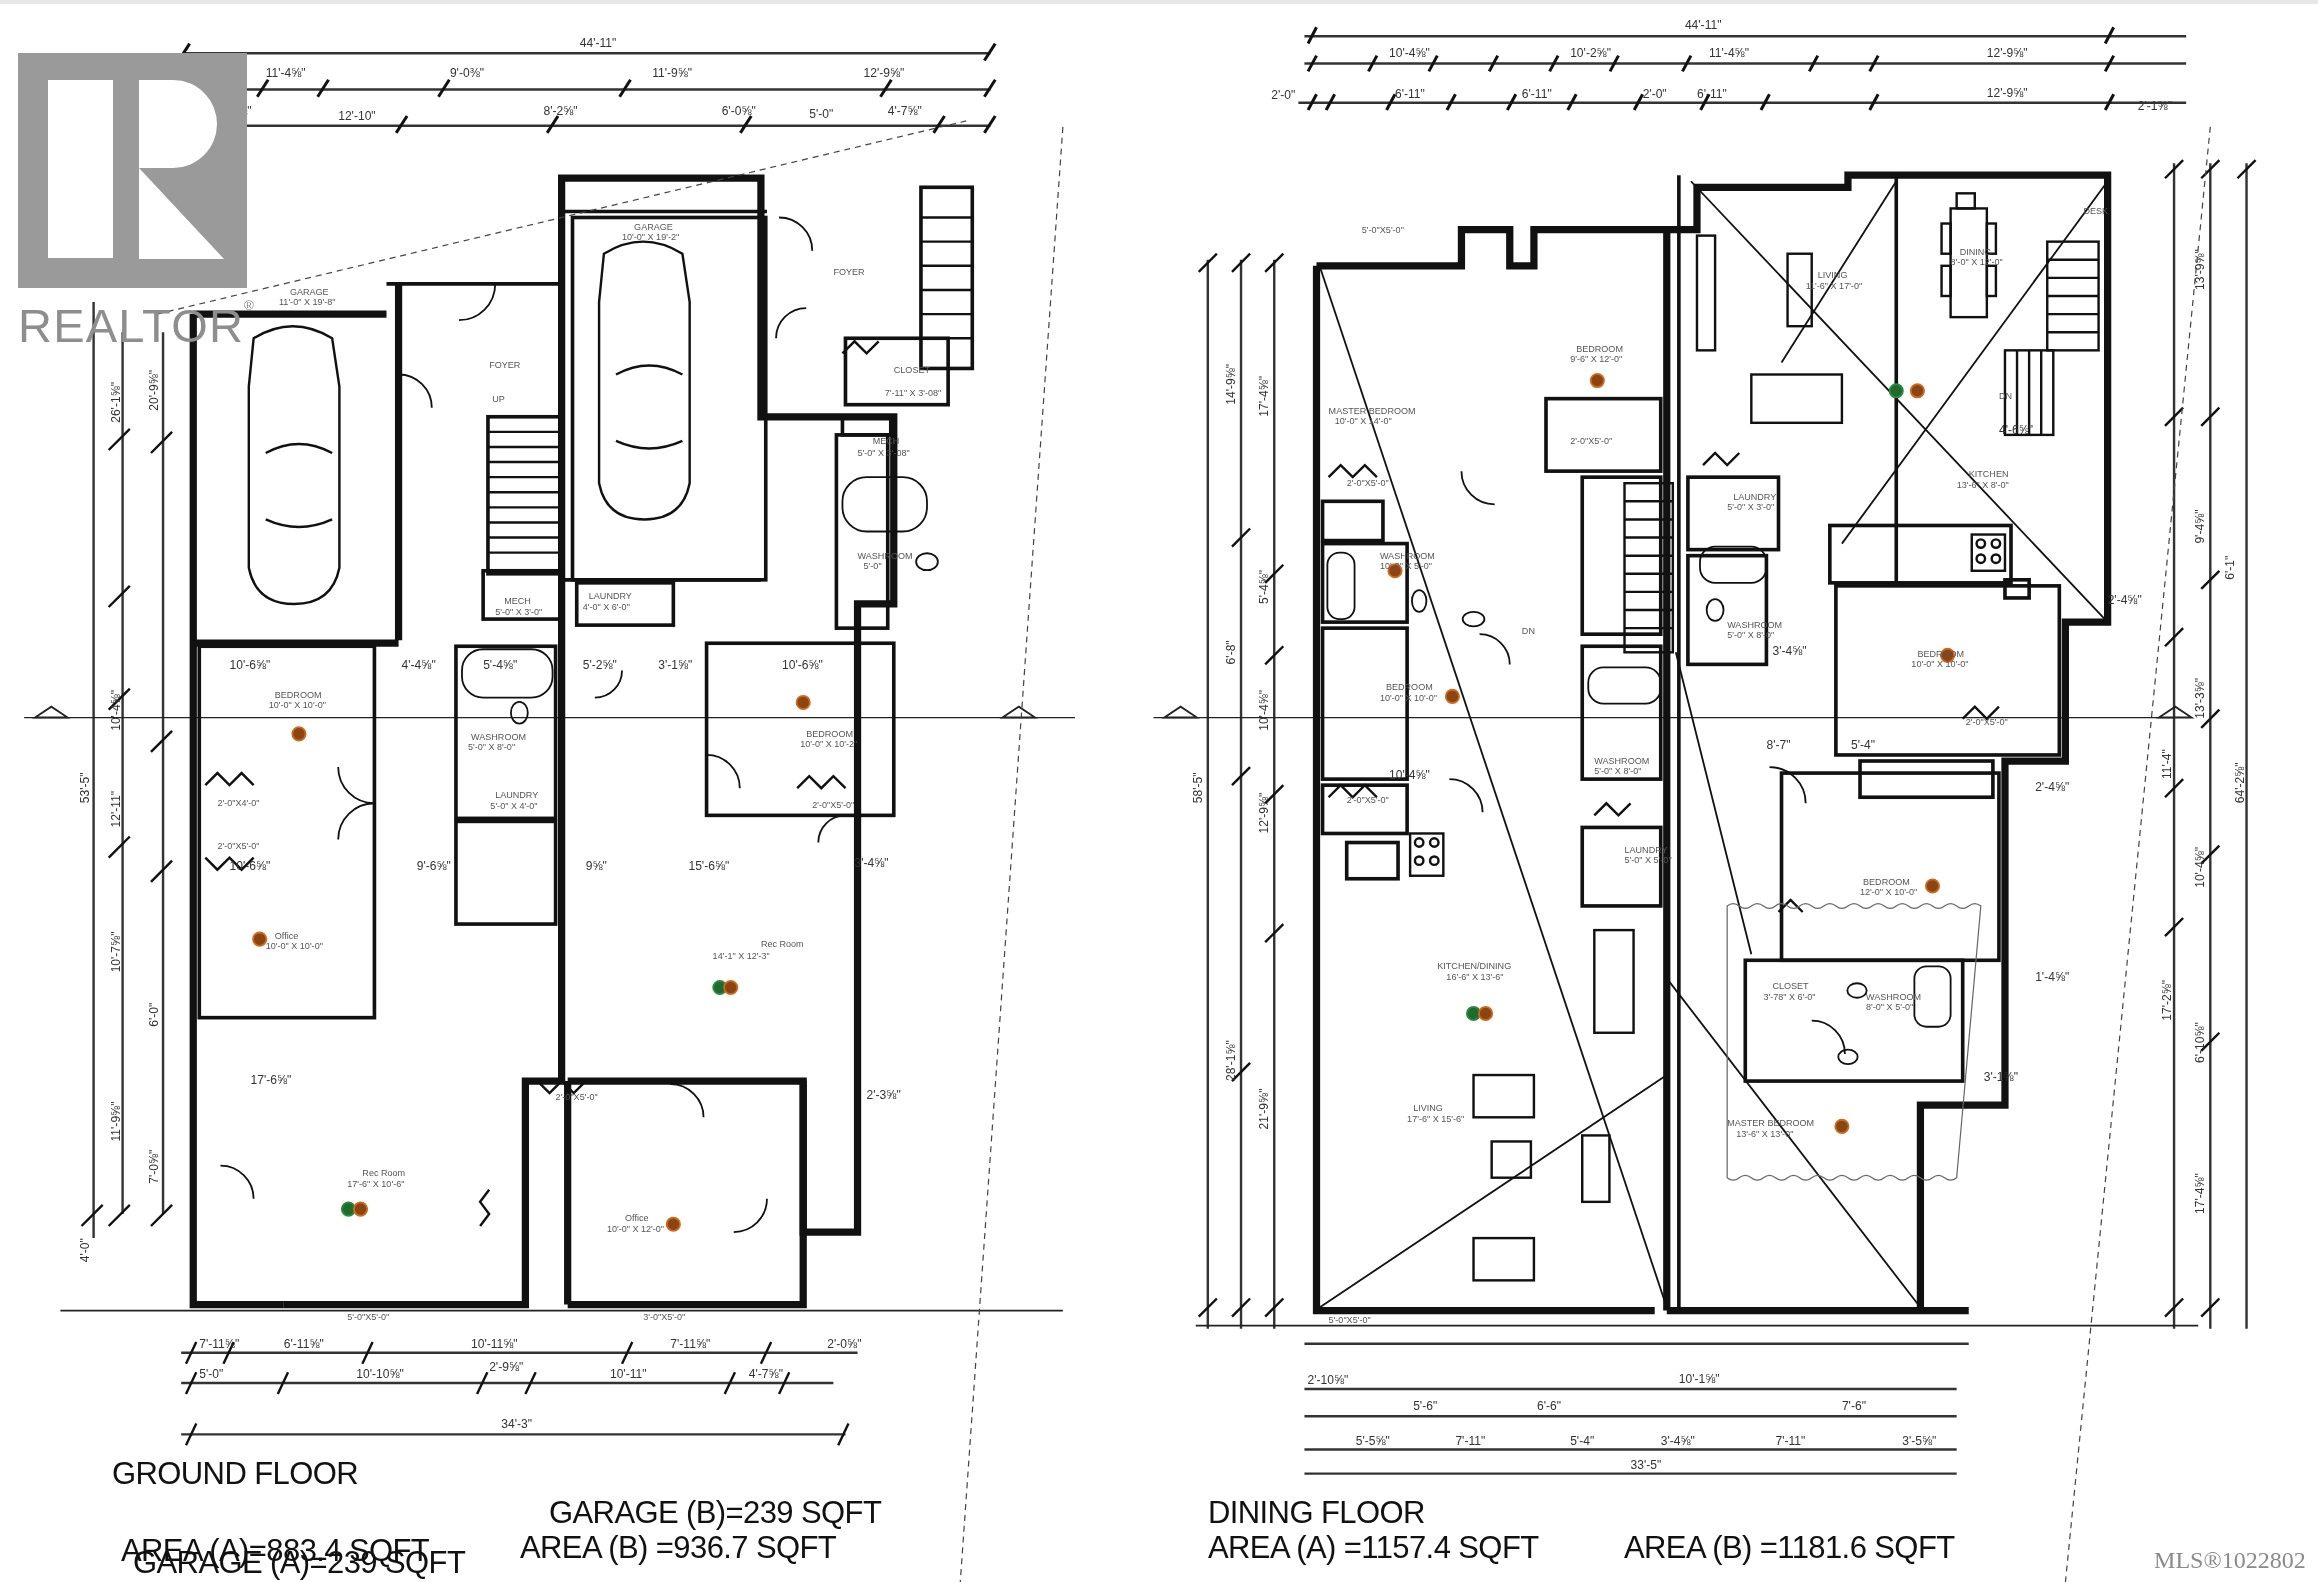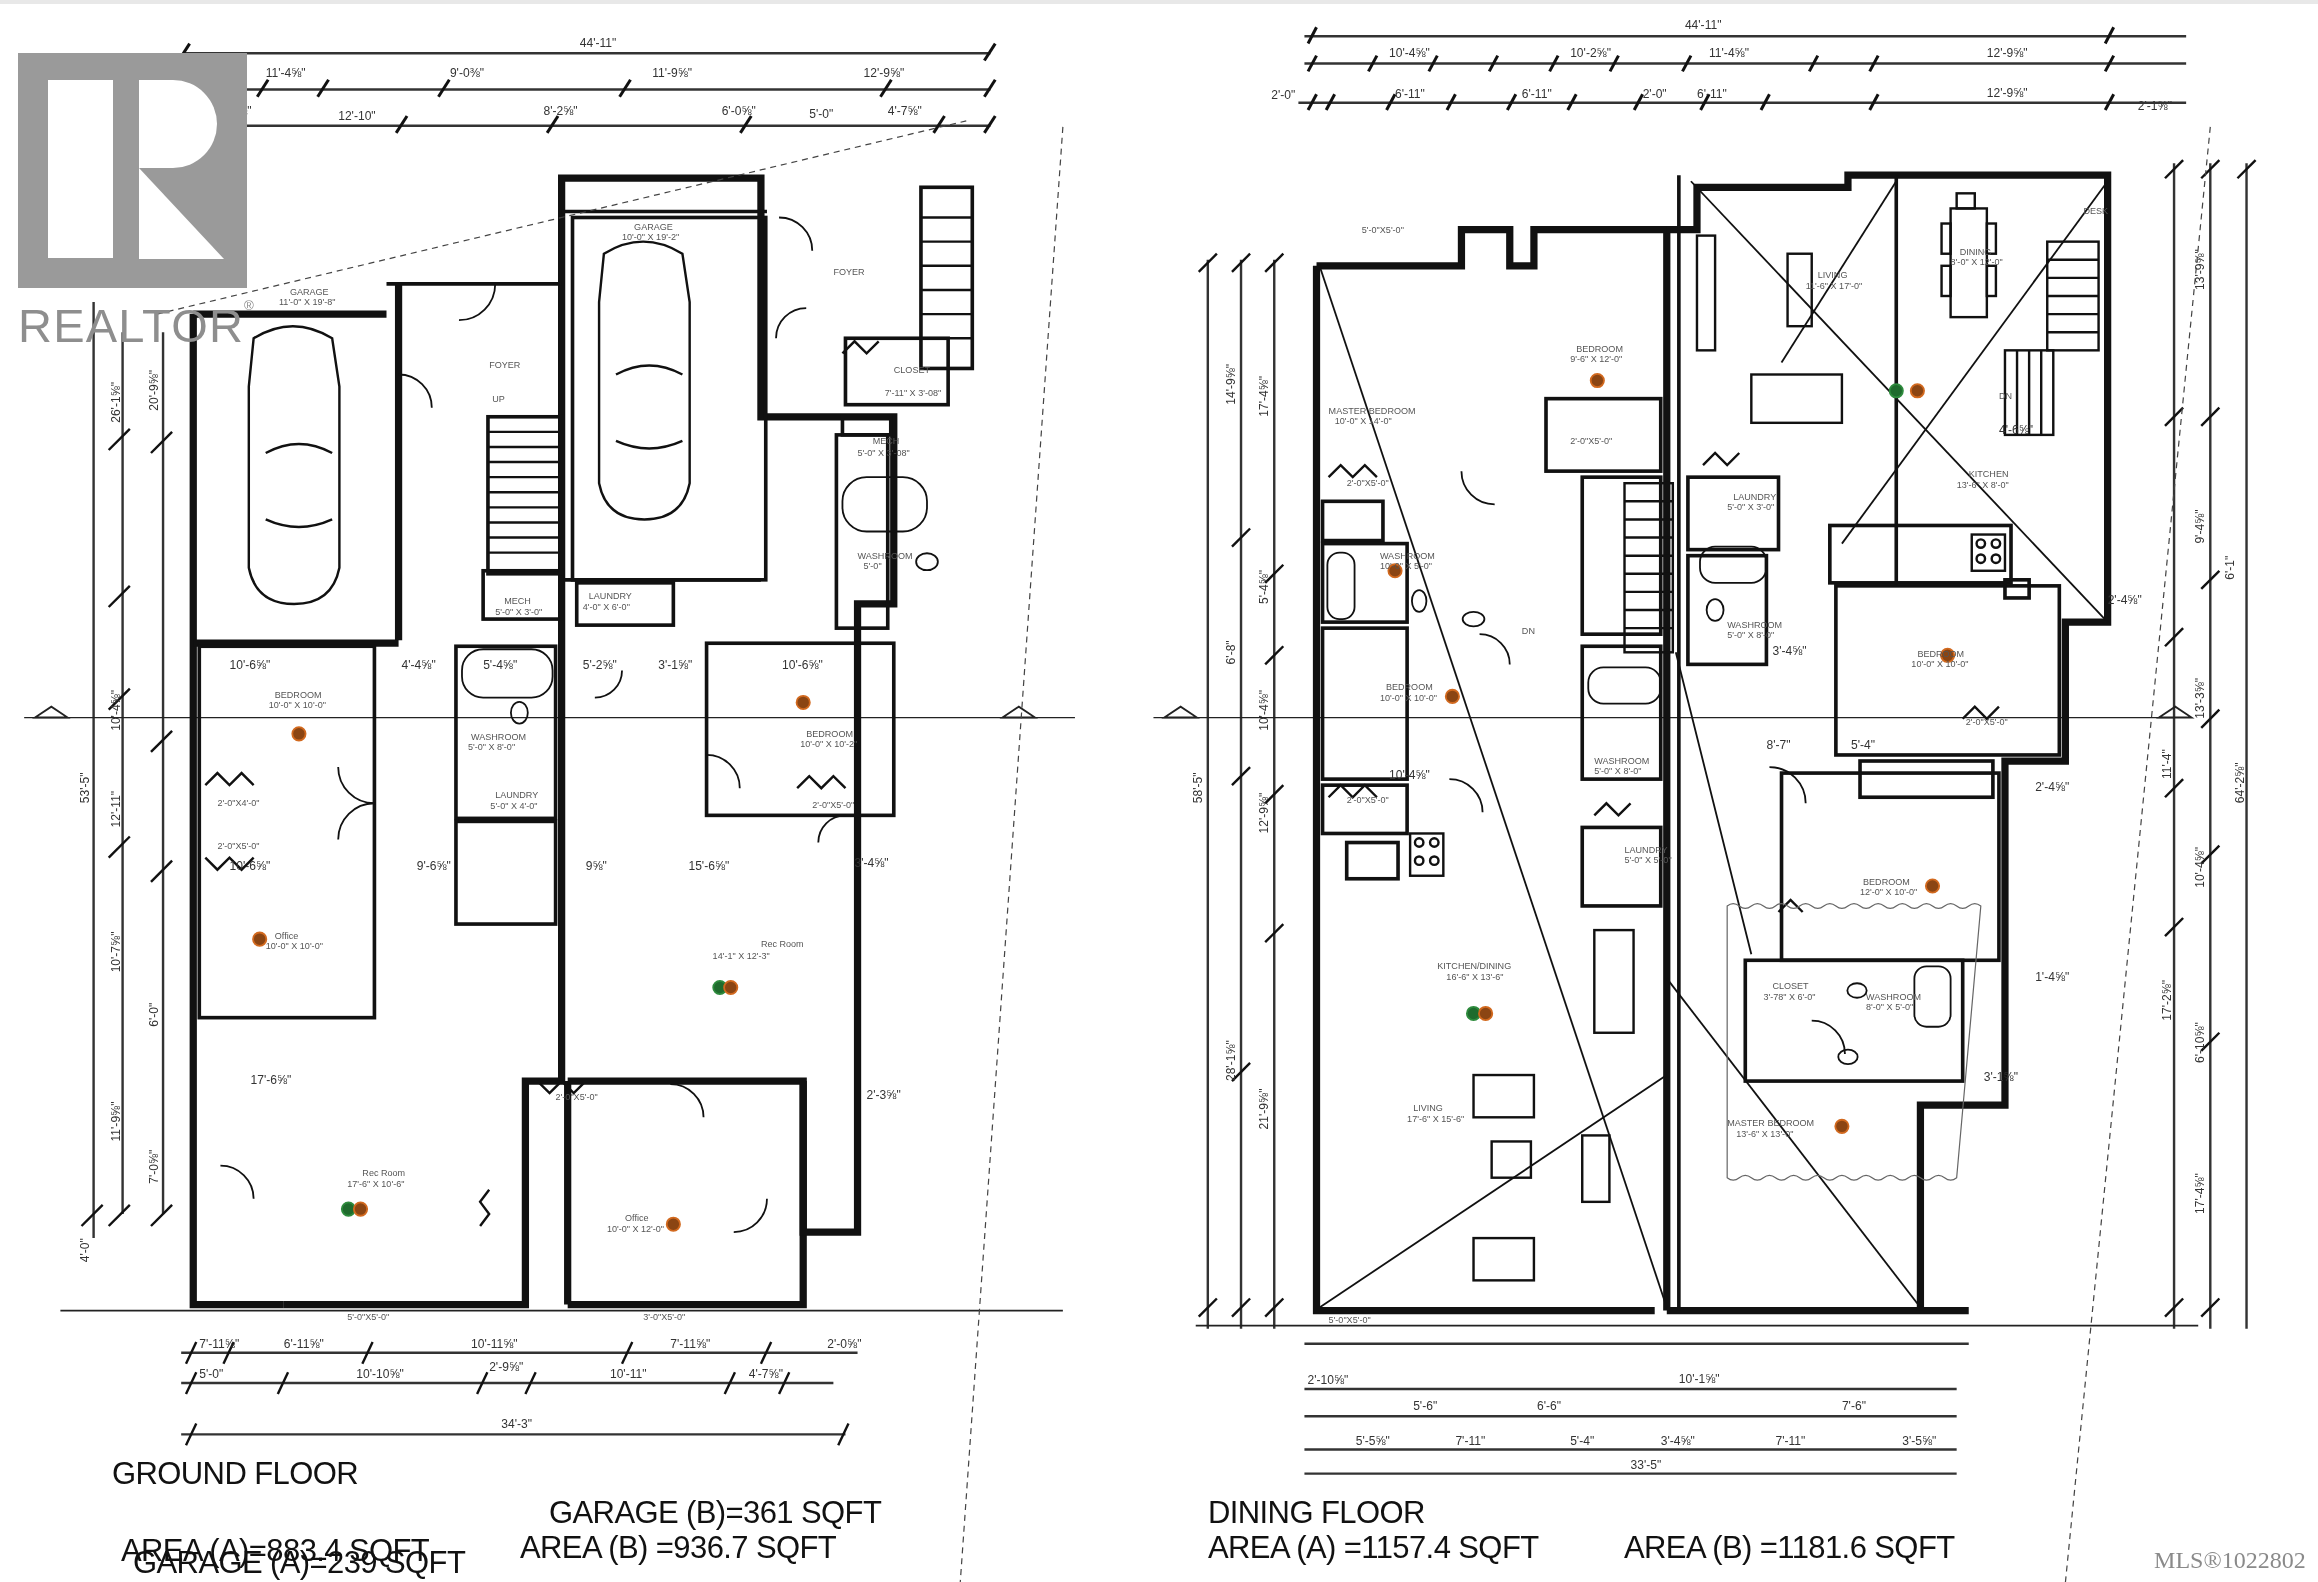--- a/index.html
+++ b/index.html
@@ -615,21 +615,21 @@
     <div class="bar1"></div>
     <div class="bar2"></div>
     <div class="tri"></div>
   </div>
   <div class="word"><span>REALTOR</span><span class="reg">®</span></div>
 </div>
 
 <div class="caption" style="left:112px;top:1458px;">GROUND FLOOR</div>
 <div class="caption" style="left:133px;top:1500px;margin-top:47px;">GARAGE (A)=239 SQFT</div>
 <div class="caption" style="left:121px;top:1535px;">AREA (A)=883.4 SQFT</div>
-<div class="caption" style="left:549px;top:1497px;">GARAGE (B)=361 SQFT</div>
+<div class="caption" style="left:549px;top:1497px;">GARAGE (B)=239 SQFT</div>
 <div class="caption" style="left:520px;top:1532px;">AREA (B) =936.7 SQFT</div>
 
 <div class="caption" style="left:1208px;top:1497px;">DINING FLOOR</div>
 <div class="caption" style="left:1208px;top:1532px;">AREA (A) =1157.4  SQFT</div>
 <div class="caption" style="left:1624px;top:1532px;">AREA (B) =1181.6 SQFT</div>
 
 <div class="mls">MLS®1022802</div>
 
 
 </body></html>

